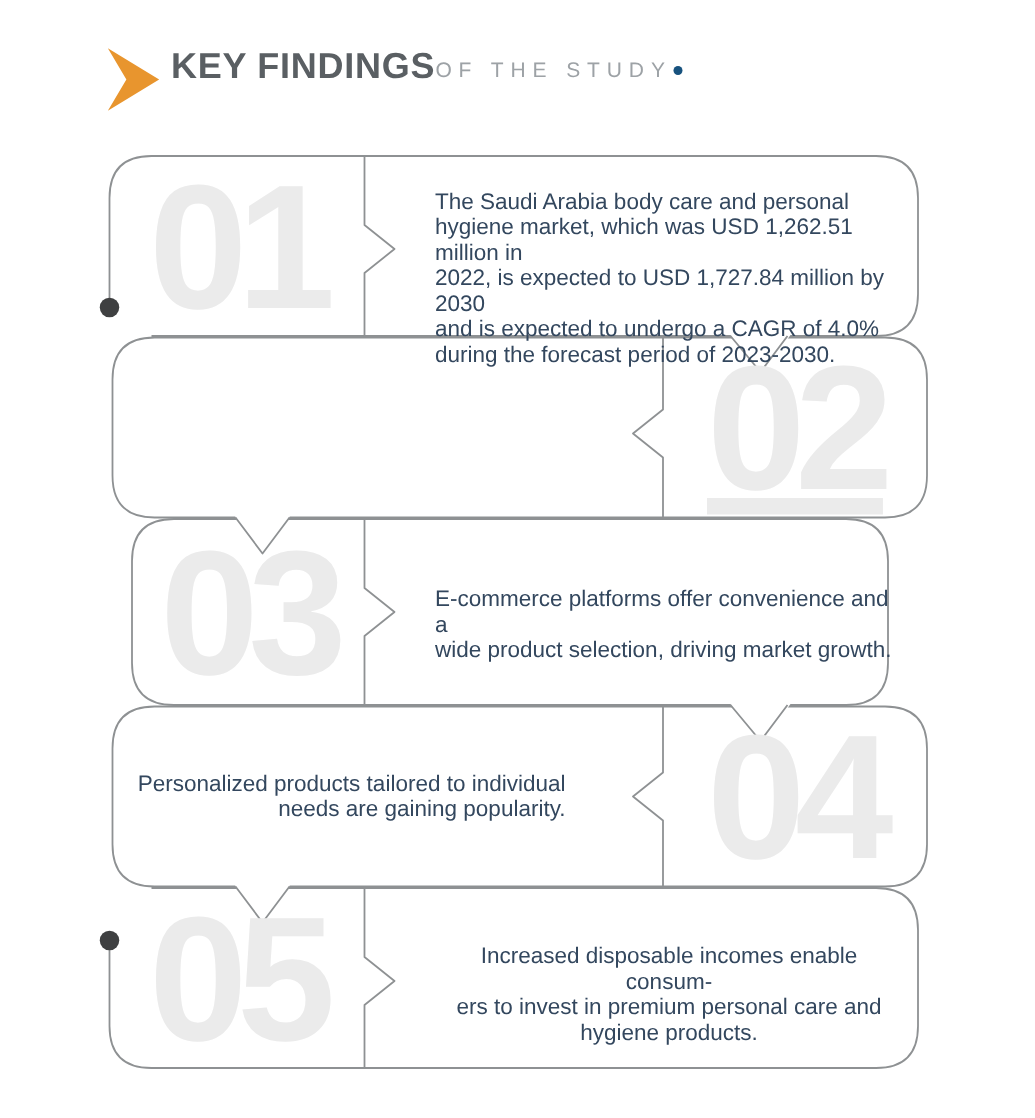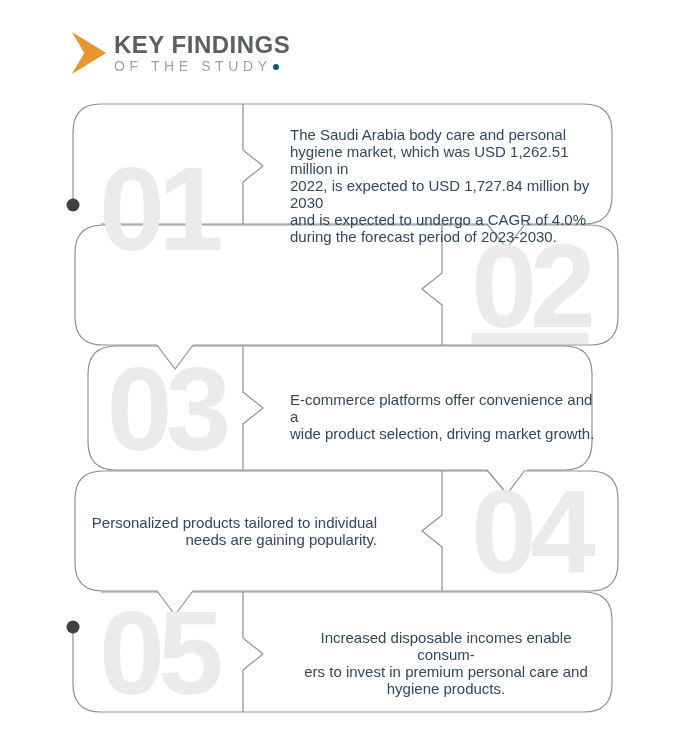--- a/index.html
+++ b/index.html
@@ -3,40 +3,40 @@
 <meta charset="utf-8">
 <style>
   html,body{margin:0;padding:0;background:#ffffff;}
   .canvas{
     position:relative;width:690px;height:745px;background:#ffffff;
     font-family:"Liberation Sans",sans-serif;overflow:hidden;
   }
   
   .logo{position:absolute;left:70px;top:32px;display:flex;align-items:flex-start;}
   .logo-arrow{width:38px;height:42px;flex:0 0 auto;margin-right:6px;}
-  .logo-text{display:flex;flex-direction:column;}
+  .logo-text{display:flex;flex-direction:row;}
   .logo-title{
     font-size:24px;font-weight:bold;color:#5A5F63;letter-spacing:0.5px;line-height:26px;
   }
   .logo-sub-row{display:flex;align-items:center;margin-top:2px;}
   .logo-subtitle{
     font-size:14px;color:#9DA2A6;letter-spacing:4.6px;line-height:12px;
   }
   .logo-dot{
     width:6px;height:6px;border-radius:50%;background:#17527E;margin-left:1px;margin-top:1px;
   }
   
   .art{position:absolute;left:0;top:0;}
   
   .num{
     position:absolute;display:flex;align-items:center;justify-content:center;
     font-weight:bold;font-size:118px;line-height:1;letter-spacing:-7px;
     color:#EBEBEB;user-select:none;
   }
-  .n1{left:73px;top:106px;width:170px;height:118px;margin-top:44px;}
+  .n1{left:73px;top:106px;width:170px;height:118px;}
   .n2{left:442px;top:227px;width:176px;height:118px;text-decoration:underline;}
   .n3{left:88px;top:348px;width:155px;height:122px;}
   .n4{left:442px;top:473px;width:176px;height:118px;}
   .n5{left:73px;top:594px;width:170px;height:118px;}
   
   .ftext{
     position:absolute;font-size:15px;line-height:17px;color:#33475E;
     white-space:pre-line;
   }
   .t1{left:290px;top:126px;width:318px;text-align:left;}

